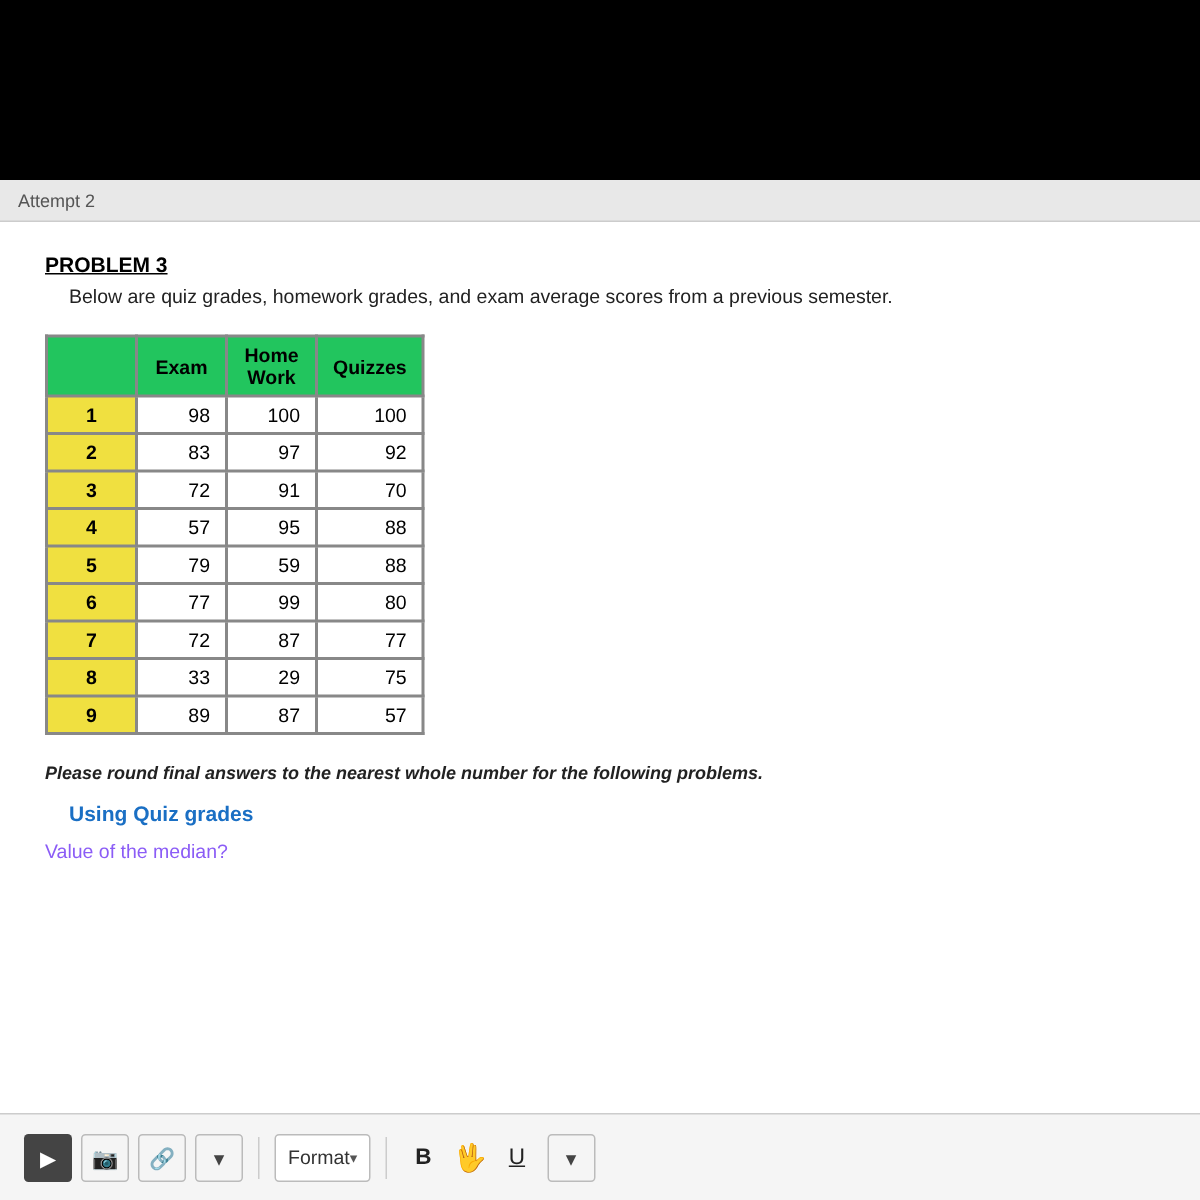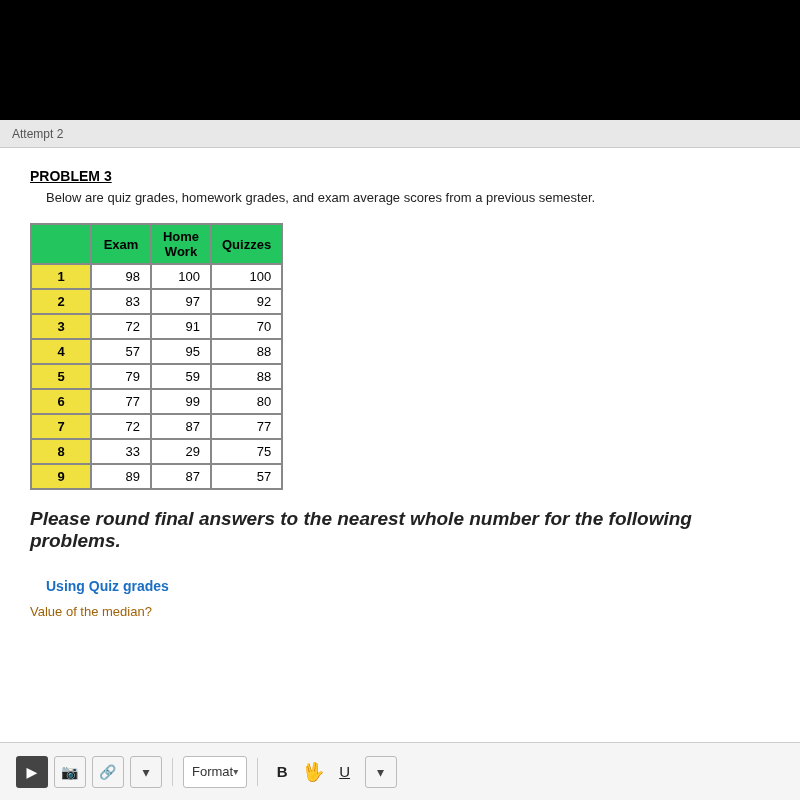--- a/index.html
+++ b/index.html
@@ -91,36 +91,36 @@
     }
 
     .data-cell {
       background: #fff;
       text-align: right;
     }
 
     .italic-note {
       font-style: italic;
       font-weight: bold;
-      font-size: 19px;
+      font-size: 12px;
       color: #222;
-      margin-bottom: 26px;
+      margin-bottom: 12px;
     }
 
     .using-quiz {
       color: #1a6fc4;
       font-weight: bold;
       font-size: 14px;
       margin-bottom: 10px;
       margin-left: 16px;
     }
 
     .value-label {
       font-size: 13px;
-      color: #a16207;
+      color: #8b5cf6;
       margin-bottom: 16px;
     }
 
     .toolbar {
       position: absolute;
       bottom: 0;
       left: 0;
       right: 0;
       height: 58px;
       background: #f5f5f5;

